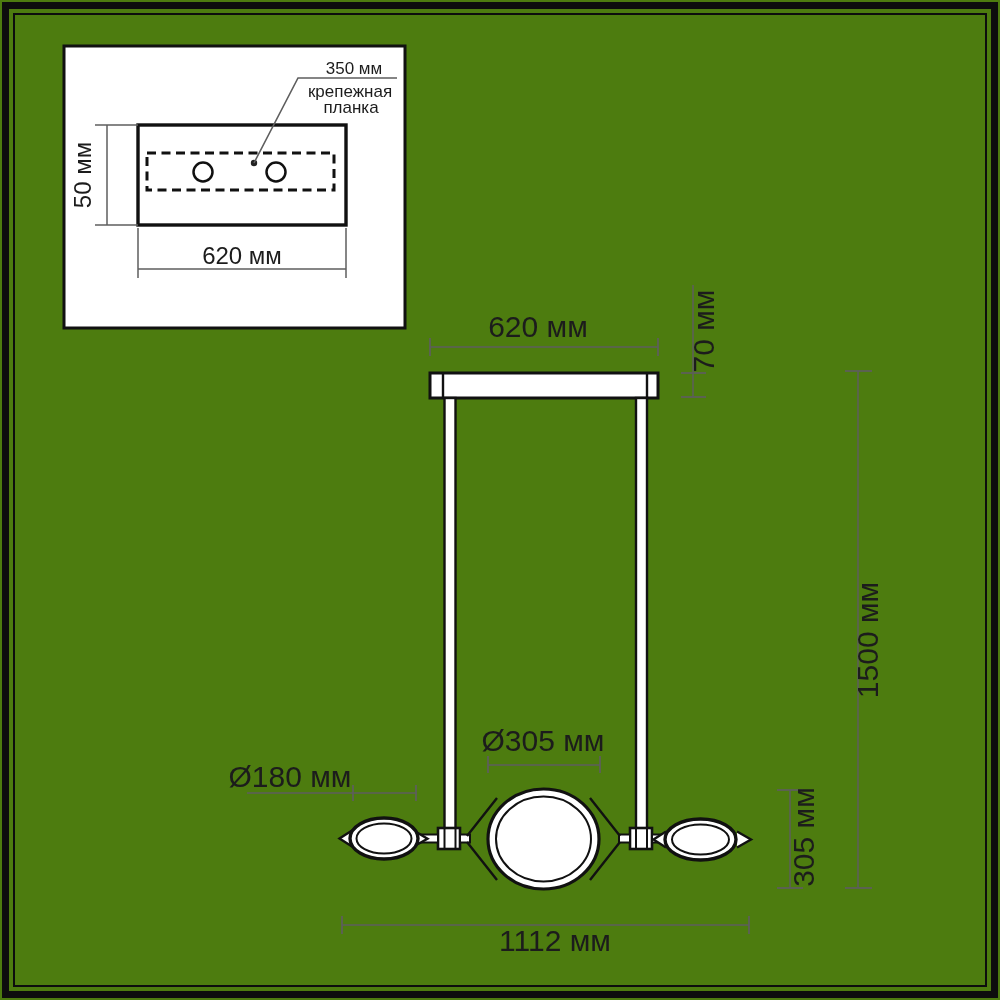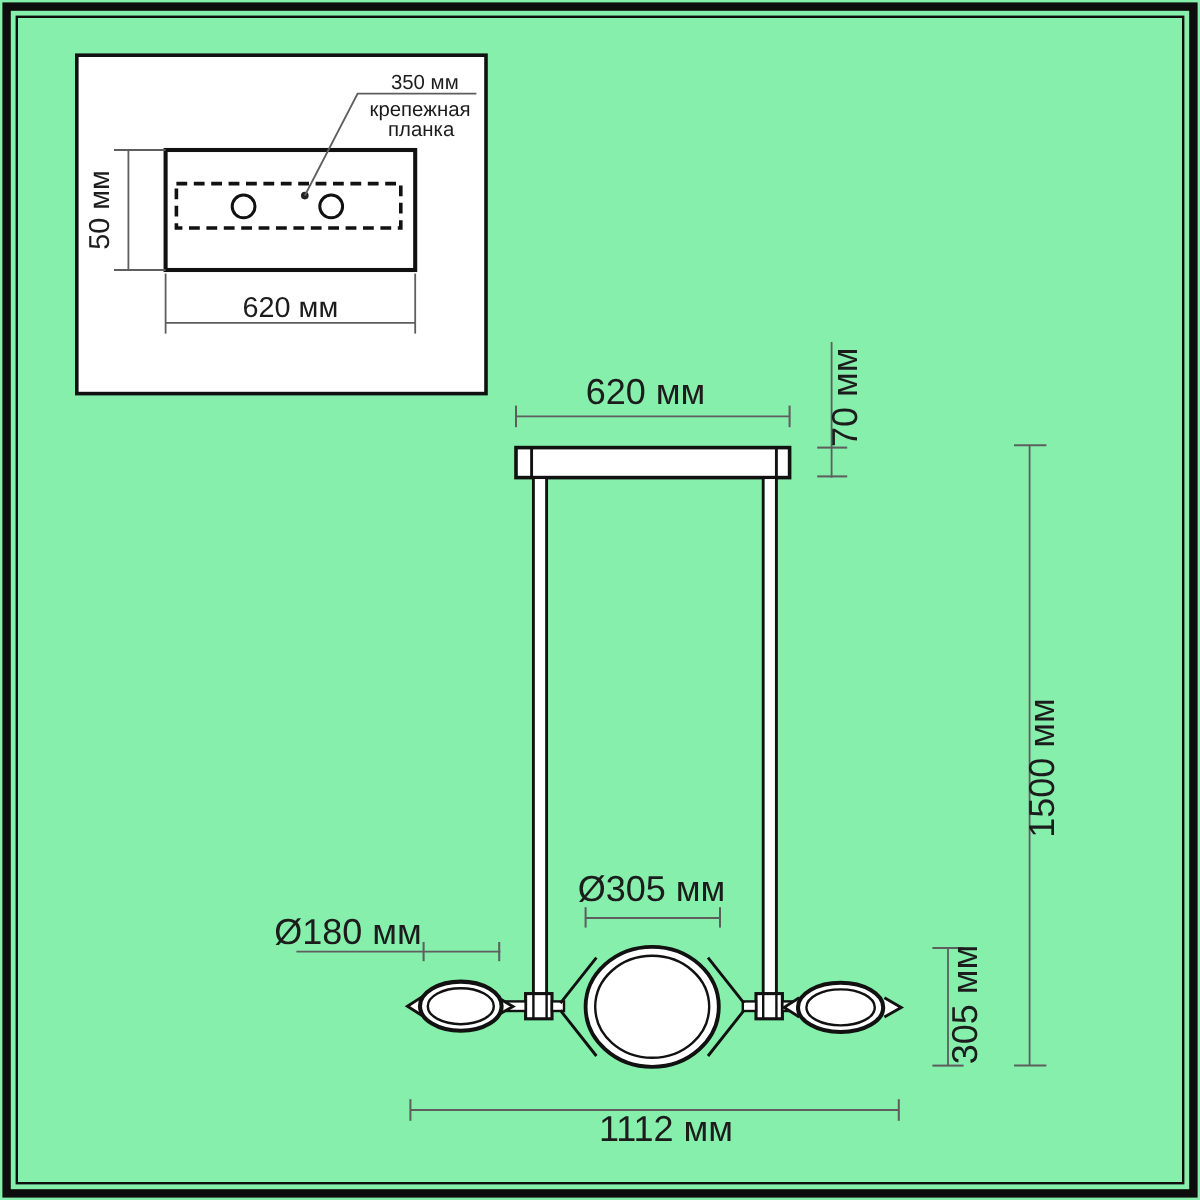--- a/index.html
+++ b/index.html
@@ -1,20 +1,20 @@
 <!DOCTYPE html>
 <html><head>
 <meta charset="utf-8">
 <style>
   html, body { margin: 0; padding: 0; background: #ffffff; }
   .page {
     position: relative;
     width: 1000px;
     height: 1000px;
-    background: #86efac;
+    background: #4d7c0f;
     font-family: "Liberation Sans", sans-serif;
     overflow: hidden;
   }
   .frame-outer { position: absolute; inset: 2px; border: 7px solid #0d0d0d; pointer-events: none; }
   .frame-inner { position: absolute; inset: 13px; border: 2px solid #0d0d0d; pointer-events: none; }
   svg.drawing { position: absolute; inset: 0; width: 100%; height: 100%; }
   svg.drawing text {
     font-family: "Liberation Sans", sans-serif;
     fill: #1c1c1c;
   }

